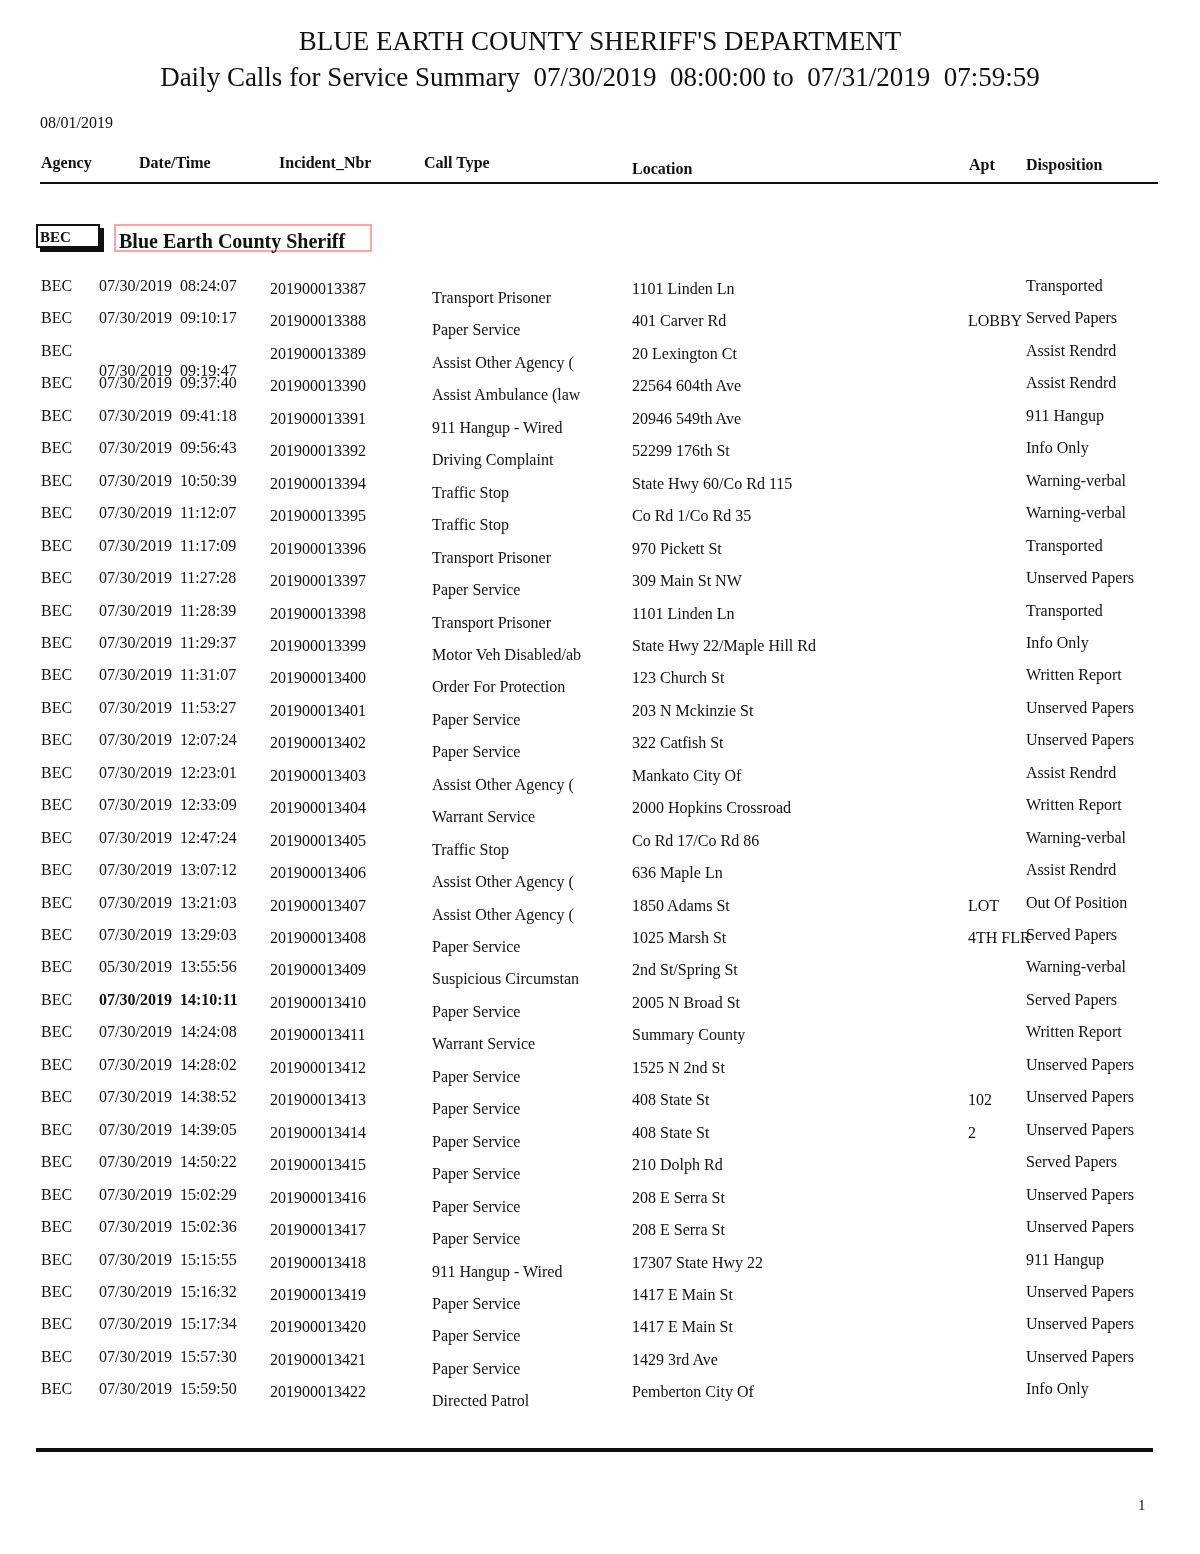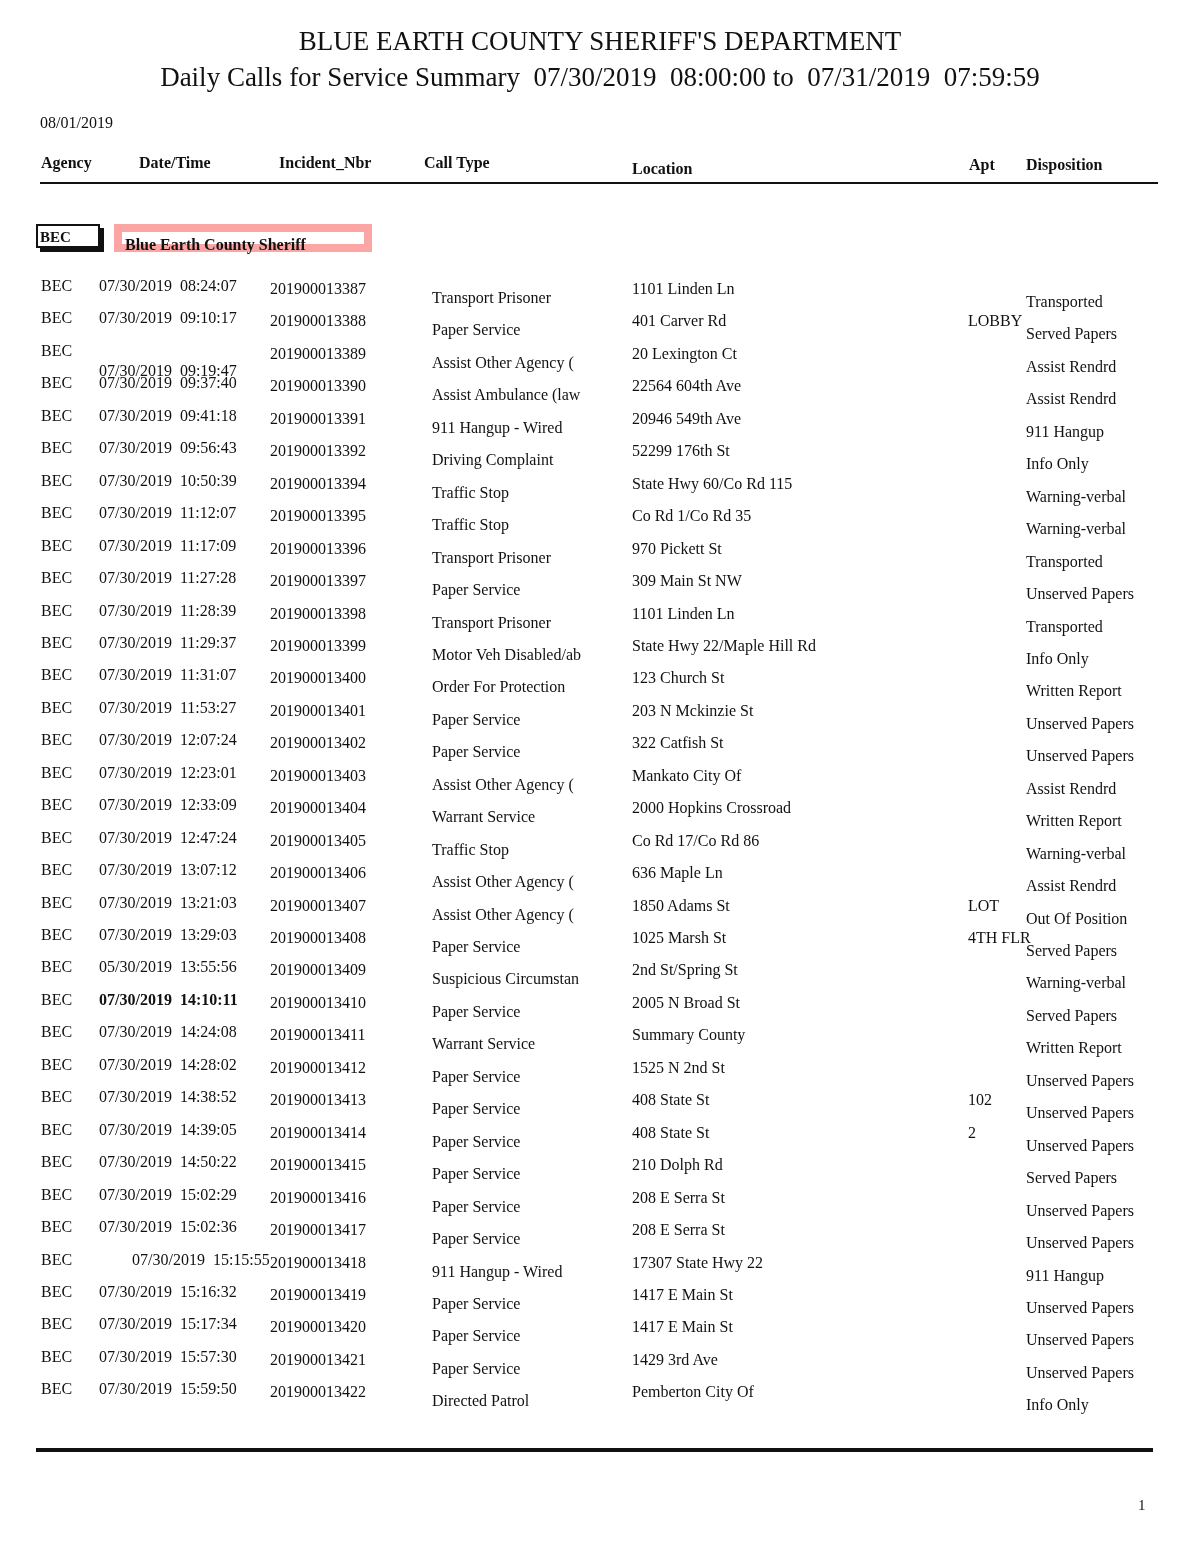--- a/index.html
+++ b/index.html
@@ -4,30 +4,30 @@
 <style>
   html, body { margin:0; padding:0; background:#fff; }
   body { width:1200px; height:1554px; position:relative; font-family:"Liberation Serif","DejaVu Serif",serif; color:#111; overflow:hidden; }
   .title { position:absolute; left:0; width:1200px; text-align:center; font-size:27px; }
   .t1 { top:26px; }
   .t2 { top:62px; }
   .rundate { position:absolute; left:40px; top:114px; font-size:16px; }
   .hdr { position:absolute; top:154px; font-size:16px; font-weight:bold; }
   .hdrline { position:absolute; left:40px; top:182px; width:1118px; height:0; border-top:2px solid #111; }
   .agbox1 { position:absolute; left:36px; top:224px; width:64px; height:24px; border:2px solid #111; box-shadow:4px 4px 0 #111; font-weight:bold; font-size:15px; box-sizing:border-box; padding:3px 2px 0 2px; background:#fff; }
-  .agbox2 { position:absolute; left:114px; top:224px; width:258px; height:28px; border:8px solid #fca5a5; font-weight:bold; font-size:16px; box-sizing:border-box; padding:4px 3px 0 3px; background:#fff; }
+  .agbox2 { position:absolute; left:114px; top:224px; width:258px; height:28px; border:2px solid #fca5a5; font-weight:bold; font-size:20px; box-sizing:border-box; padding:4px 3px 0 3px; background:#fff; }
   .row { position:absolute; left:0; width:1200px; height:32px; font-size:16px; }
   .c { position:absolute; white-space:nowrap; }
   .c-agency { left:41px; top:0; }
   .c-dt { left:99px; top:0; }
   .c-inc { left:270px; top:3px; }
   .c-type { left:432px; top:12px; }
   .c-loc { left:632px; top:3px; }
   .c-apt { left:968px; top:3px; }
-  .c-disp { left:1026px; top:16px; }
+  .c-disp { left:1026px; top:0; }
   .footline { position:absolute; left:36px; top:1448px; width:1117px; height:0; border-top:4px solid #111; }
   .pagenum { position:absolute; left:1138px; top:1497px; font-size:15px; }
 </style>
 </head>
 <body>
 
 <div class="title t1">BLUE EARTH COUNTY SHERIFF'S DEPARTMENT</div>
 <div class="title t2" style="white-space:pre;">Daily Calls for Service Summary  07/30/2019  08:00:00 to  07/31/2019  07:59:59</div>
 <div class="rundate">08/01/2019</div>
 
@@ -309,21 +309,21 @@
       <span class="c c-agency">BEC</span>
       <span class="c c-dt" style="white-space: pre;">07/30/2019  15:02:36</span>
       <span class="c c-inc">201900013417</span>
       <span class="c c-type">Paper Service</span>
       <span class="c c-loc">208 E Serra St</span>
       <span class="c c-apt"></span>
       <span class="c c-disp">Unserved Papers</span>
     </div>
     <div class="row" style="top: 1250.5px;">
       <span class="c c-agency">BEC</span>
-      <span class="c c-dt" style="white-space: pre; margin-left: 33px;">07/30/2019  15:15:55</span>
+      <span class="c c-dt" style="white-space: pre;">07/30/2019  15:15:55</span>
       <span class="c c-inc">201900013418</span>
       <span class="c c-type">911 Hangup - Wired</span>
       <span class="c c-loc">17307 State Hwy 22</span>
       <span class="c c-apt"></span>
       <span class="c c-disp">911 Hangup</span>
     </div>
     <div class="row" style="top: 1282.95px;">
       <span class="c c-agency">BEC</span>
       <span class="c c-dt" style="white-space: pre;">07/30/2019  15:16:32</span>
       <span class="c c-inc">201900013419</span>

